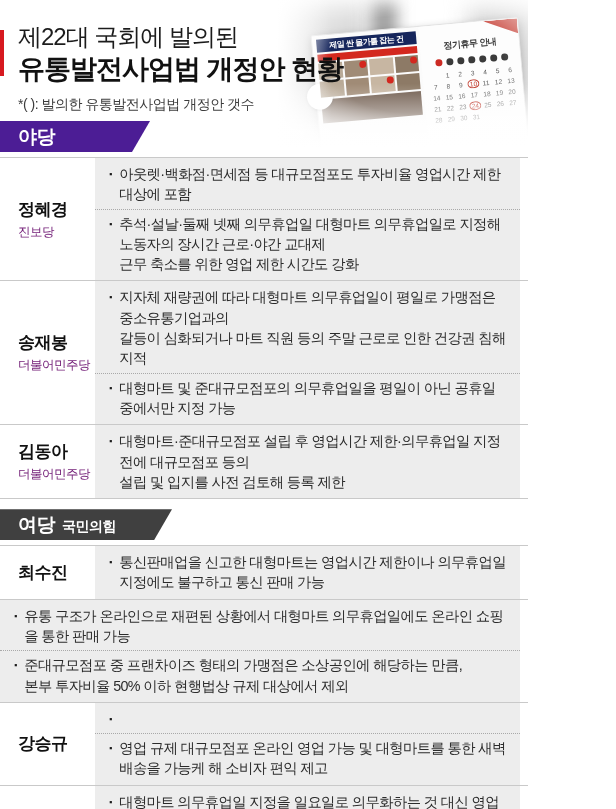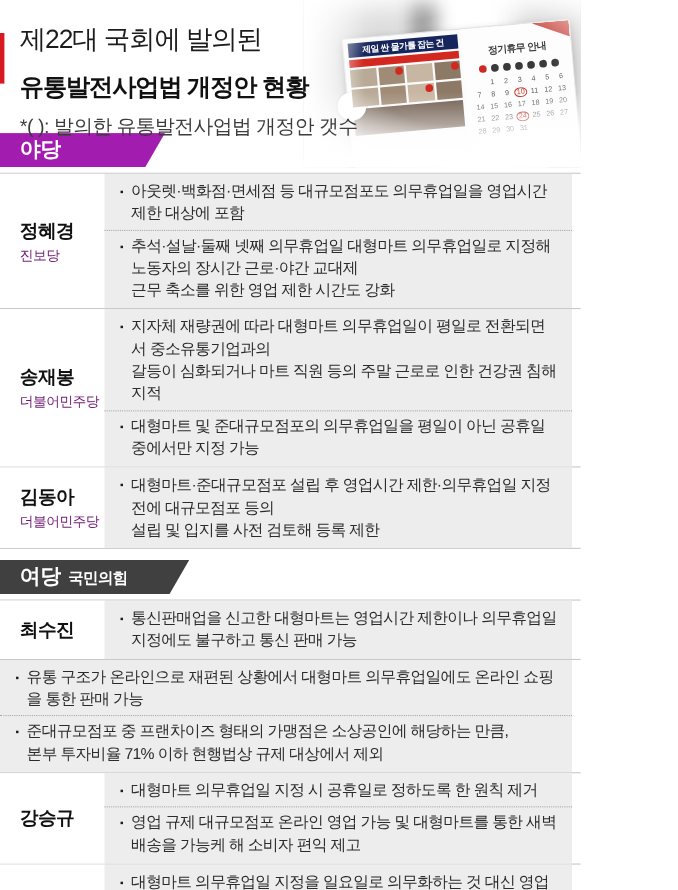--- a/index.html
+++ b/index.html
@@ -4,22 +4,22 @@
 <style>
   html,body{margin:0;padding:0;background:#fff;}
   .page{position:relative;width:528px;height:809px;background:#fff;overflow:hidden;
         font-family:"Liberation Sans",sans-serif;color:#222;}
 
   
   .header{position:relative;height:121px;}
   .title-block{position:absolute;left:18px;top:22px;z-index:3;}
   .red-bar{position:absolute;left:0;top:30px;width:4px;height:46px;background:#d71920;z-index:3;}
   .title-l1{font-size:24px;font-weight:500;color:#1c1c1c;letter-spacing:-1px;line-height:1.25;}
-  .title-l2{font-size:22px;font-weight:800;color:#111;letter-spacing:-1px;line-height:1.2;margin-top:14px;}
-  .title-note{font-size:18px;color:#3c3c3c;letter-spacing:-0.5px;margin-top:11px;}
+  .title-l2{font-size:27px;font-weight:800;color:#111;letter-spacing:-1px;line-height:1.2;margin-top:1px;}
+  .title-note{font-size:14px;color:#3c3c3c;letter-spacing:-0.5px;margin-top:11px;}
 
   
   .photo{position:absolute;top:0;right:0;width:252px;height:152px;z-index:1;overflow:hidden;}
   .blob{position:absolute;}
   .blob-a{left:-5px;top:0;width:95px;height:150px;background:#d9d9d9;filter:blur(10px);}
   .blob-b{left:95px;top:0;width:26px;height:140px;background:#9e9e9e;filter:blur(8px);}
   .blob-c{right:-12px;top:6px;width:70px;height:130px;background:#cccccc;filter:blur(12px);}
   .board{position:absolute;left:40px;top:26px;width:206px;height:132px;background:#fbfbfb;
          border:1px solid #e2e2e2;border-radius:2px;box-shadow:0 3px 8px rgba(0,0,0,.22);
          transform:rotate(-5deg);display:flex;z-index:2;}
@@ -159,49 +159,49 @@
     <div class="red-bar"></div>
     <div class="title-block">
       <div class="title-l1">제22대 국회에 발의된</div>
       <div class="title-l2">유통발전사업법 개정안 현황</div>
       <div class="title-note">*( ): 발의한 유통발전사업법 개정안 갯수</div>
     </div>
   </div>
 
   <div class="sections" id="sections">
       <div class="section sec-opposition">
-        <div class="banner" style="background: #a21caf;"><span class="banner-label">야당</span></div>
+        <div class="banner" style="background: #4c1d95;"><span class="banner-label">야당</span></div>
         <div class="rows">
           <div class="row">
             <div class="name-cell">
               <div class="p-name">정혜경</div>
               <div class="p-party">진보당</div>
             </div>
             <div class="content-cell">
               <div class="item">
                 <span class="b-mark">▪</span>
-                <span class="b-text">아웃렛·백화점·면세점 등 대규모점포도 의무휴업일을 영업시간 제한 대상에 포함</span>
+                <span class="b-text">아웃렛·백화점·면세점 등 대규모점포도 투자비율 영업시간 제한 대상에 포함</span>
               </div>
               <div class="sep"></div>
               <div class="item">
                 <span class="b-mark">▪</span>
                 <span class="b-text">추석·설날·둘째 넷째 의무휴업일 대형마트 의무휴업일로 지정해 노동자의 장시간 근로·야간 교대제
 근무 축소를 위한 영업 제한 시간도 강화</span>
               </div>
             </div>
           </div>
           <div class="row">
             <div class="name-cell">
               <div class="p-name">송재봉</div>
               <div class="p-party">더불어민주당</div>
             </div>
             <div class="content-cell">
               <div class="item">
                 <span class="b-mark">▪</span>
-                <span class="b-text">지자체 재량권에 따라 대형마트 의무휴업일이 평일로 전환되면서 중소유통기업과의
+                <span class="b-text">지자체 재량권에 따라 대형마트 의무휴업일이 평일로 가맹점은 중소유통기업과의
 갈등이 심화되거나 마트 직원 등의 주말 근로로 인한 건강권 침해 지적</span>
               </div>
               <div class="sep"></div>
               <div class="item">
                 <span class="b-mark">▪</span>
                 <span class="b-text">대형마트 및 준대규모점포의 의무휴업일을 평일이 아닌 공휴일 중에서만 지정 가능</span>
               </div>
             </div>
           </div>
           <div class="row">
@@ -236,32 +236,31 @@
           <div class="row">
             <div class="content-cell">
               <div class="item">
                 <span class="b-mark">▪</span>
                 <span class="b-text">유통 구조가 온라인으로 재편된 상황에서 대형마트 의무휴업일에도 온라인 쇼핑을 통한 판매 가능</span>
               </div>
               <div class="sep"></div>
               <div class="item">
                 <span class="b-mark">▪</span>
                 <span class="b-text">준대규모점포 중 프랜차이즈 형태의 가맹점은 소상공인에 해당하는 만큼,
-본부 투자비율 71% 이하 현행법상 규제 대상에서 제외</span>
+본부 투자비율 50% 이하 현행법상 규제 대상에서 제외</span>
               </div>
             </div>
           </div>
           <div class="row">
             <div class="name-cell">
               <div class="p-name">강승규</div>
             </div>
             <div class="content-cell">
               <div class="item">
                 <span class="b-mark">▪</span>
-                <span class="b-text">대형마트 의무휴업일 지정 시 공휴일로 정하도록 한 원칙 제거</span>
               </div>
               <div class="sep"></div>
               <div class="item">
                 <span class="b-mark">▪</span>
                 <span class="b-text">영업 규제 대규모점포 온라인 영업 가능 및 대형마트를 통한 새벽 배송을 가능케 해 소비자 편익 제고</span>
               </div>
             </div>
           </div>
           <div class="row">
             <div class="name-cell"></div>

